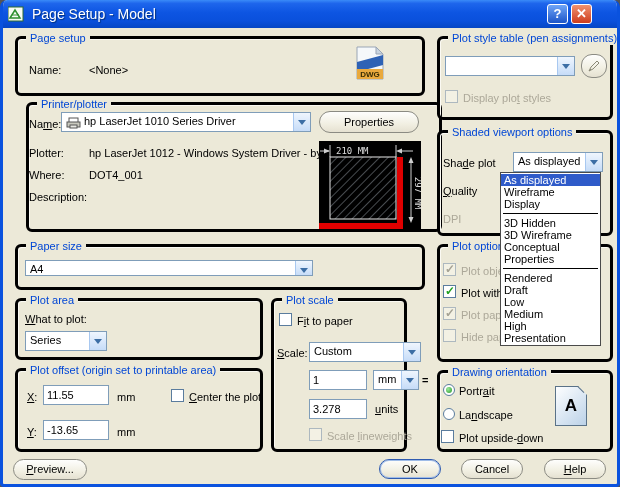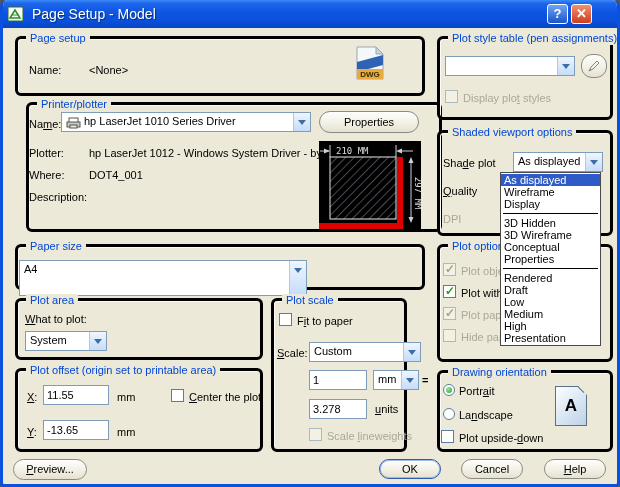--- a/index.html
+++ b/index.html
@@ -134,31 +134,31 @@
     <rect x="0" y="82" width="78" height="6" fill="#E00000"></rect>
     <line x1="92" y1="18" x2="92" y2="80" stroke="#CFCFCF"></line>
     <polygon points="92,16 89.5,22 94.5,22" fill="#CFCFCF"></polygon>
     <polygon points="92,82 89.5,76 94.5,76" fill="#CFCFCF"></polygon>
     <text x="99" y="49" font-size="9" fill="#DDD" text-anchor="middle" font-family="DejaVu Sans Mono, monospace" transform="rotate(90 96 49)">297 MM</text>
   </svg>
 
   <div class="group" style="left:12px;top:244px;width:410px;height:46px">
     <span class="legend">Paper size</span>
   </div>
-  <div class="combo" style="left:16px;top:260px;width:288px;height:36px">
+  <div class="combo" style="left:22px;top:260px;width:288px;height:16px">
     <span class="ctxt">A4</span>
     <span class="cbtn"></span>
   </div>
 
   <div class="group" style="left:12px;top:298px;width:248px;height:62px">
     <span class="legend">Plot area</span>
   </div>
   <span class="lbl" style="left:22px;top:313px"><u>W</u>hat to plot:</span>
   <div class="combo" style="left:22px;top:331px;width:82px;height:20px">
-    <span class="ctxt">System</span>
+    <span class="ctxt">Series</span>
     <span class="cbtn"></span>
   </div>
 
   <div class="group" style="left:12px;top:368px;width:248px;height:84px">
     <span class="legend">Plot offset (origin set to printable area)</span>
   </div>
   <span class="lbl" style="left:24px;top:391px"><u>X</u>:</span>
   <input class="tfield" style="left: 40px; top: 385px; width: 66px; height: 20px;" value="11.55">
   <span class="lbl" style="left:114px;top:391px">mm</span>
   <span class="cb" style="left:168px;top:389px"></span>

